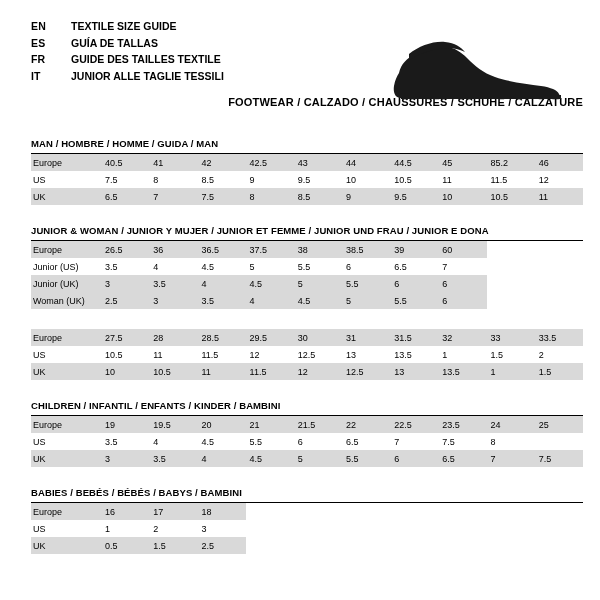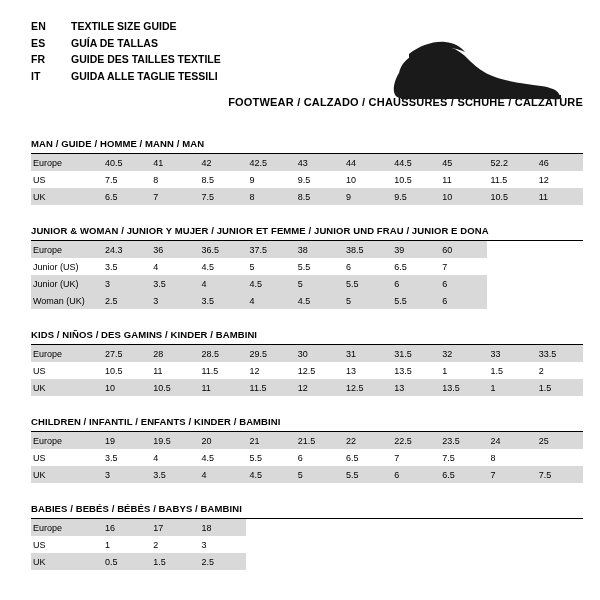--- a/index.html
+++ b/index.html
@@ -111,40 +111,40 @@
         <tr>
           <td class="lang-code">ES</td>
           <td>GUÍA DE TALLAS</td>
         </tr>
         <tr>
           <td class="lang-code">FR</td>
           <td>GUIDE DES TAILLES TEXTILE</td>
         </tr>
         <tr>
           <td class="lang-code">IT</td>
-          <td>GUIDA ALLE TAGLIE TESSILI</td>
+          <td>JUNIOR ALLE TAGLIE TESSILI</td>
         </tr>
       </tbody>
     </table>
 
     <svg class="shoe" viewBox="0 0 180 80">
       <path d="M14,47 C16,38 22,32 30,28 C40,23 52,20 62,21 C70,22 76,26 82,32
                C90,40 98,47 110,51 C124,56 142,58 156,60 C166,61.5 172,64 174,68
                L176,72 L16,72 C10,72 8,66 9,60 C10,54 12,50 14,47 Z" fill="#1a1a1a"></path>
       <path d="M24,28 C34,20 48,15 60,16 C70,17 76,21 80,26 C72,22 62,21 54,23
                C42,25 32,29 24,34 Z" fill="#1a1a1a"></path>
       <rect x="16" y="69" width="160" height="4" fill="#1a1a1a"></rect>
     </svg>
 
     <div class="footwear-line">FOOTWEAR / CALZADO / CHAUSSURES / SCHUHE / CALZATURE</div>
   </div>
 
   <div id="sections">
       <div class="section">
-        <div class="section-title">MAN / GUIDE / HOMME / MANN / MAN</div>
+        <div class="section-title">MAN / HOMBRE / HOMME / GUIDA / MAN</div>
         <table class="size">
           <colgroup>
             <col style="width: 70px;">
             <col style="width: 10%;">
             <col style="width: 10%;">
             <col style="width: 10%;">
             <col style="width: 10%;">
             <col style="width: 10%;">
             <col style="width: 10%;">
             <col style="width: 10%;">
@@ -156,21 +156,21 @@
             <tr class="shaded">
               <td class="label">Europe</td>
               <td class="val">40.5</td>
               <td class="val">41</td>
               <td class="val">42</td>
               <td class="val">42.5</td>
               <td class="val">43</td>
               <td class="val">44</td>
               <td class="val">44.5</td>
               <td class="val">45</td>
-              <td class="val">52.2</td>
+              <td class="val">85.2</td>
               <td class="val">46</td>
             </tr>
             <tr>
               <td class="label">US</td>
               <td class="val">7.5</td>
               <td class="val">8</td>
               <td class="val">8.5</td>
               <td class="val">9</td>
               <td class="val">9.5</td>
               <td class="val">10</td>
@@ -207,21 +207,21 @@
             <col style="width: 10%;">
             <col style="width: 10%;">
             <col style="width: 10%;">
             <col style="width: 10%;">
             <col style="width: 10%;">
             <col style="width: 10%;">
           </colgroup>
           <tbody>
             <tr class="shaded">
               <td class="label">Europe</td>
-              <td class="val">24.3</td>
+              <td class="val">26.5</td>
               <td class="val">36</td>
               <td class="val">36.5</td>
               <td class="val">37.5</td>
               <td class="val">38</td>
               <td class="val">38.5</td>
               <td class="val">39</td>
               <td class="val">60</td>
               <td class="val" style="background: transparent;"></td>
               <td class="val" style="background: transparent;"></td>
             </tr>
@@ -261,21 +261,20 @@
               <td class="val">5</td>
               <td class="val">5.5</td>
               <td class="val">6</td>
               <td class="val" style="background: transparent;"></td>
               <td class="val" style="background: transparent;"></td>
             </tr>
           </tbody>
         </table>
       </div>
       <div class="section">
-        <div class="section-title">KIDS / NIÑOS / DES GAMINS / KINDER / BAMBINI</div>
         <table class="size">
           <colgroup>
             <col style="width: 70px;">
             <col style="width: 10%;">
             <col style="width: 10%;">
             <col style="width: 10%;">
             <col style="width: 10%;">
             <col style="width: 10%;">
             <col style="width: 10%;">
             <col style="width: 10%;">

